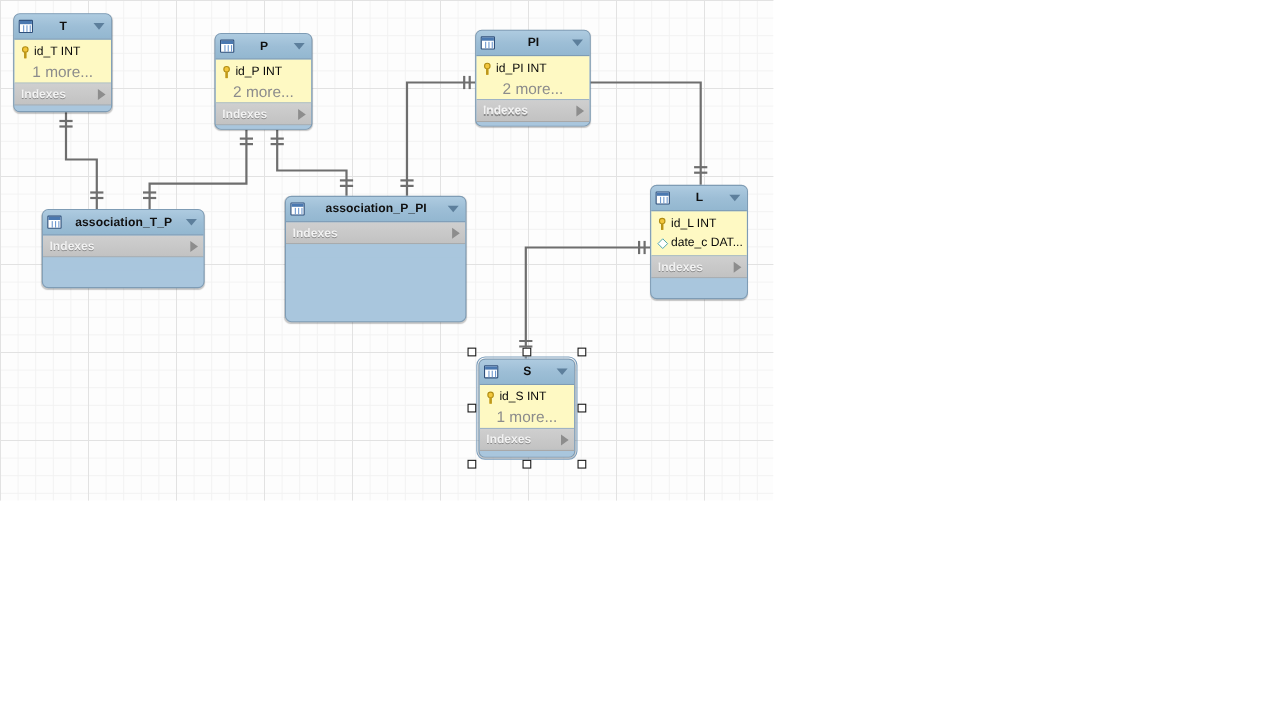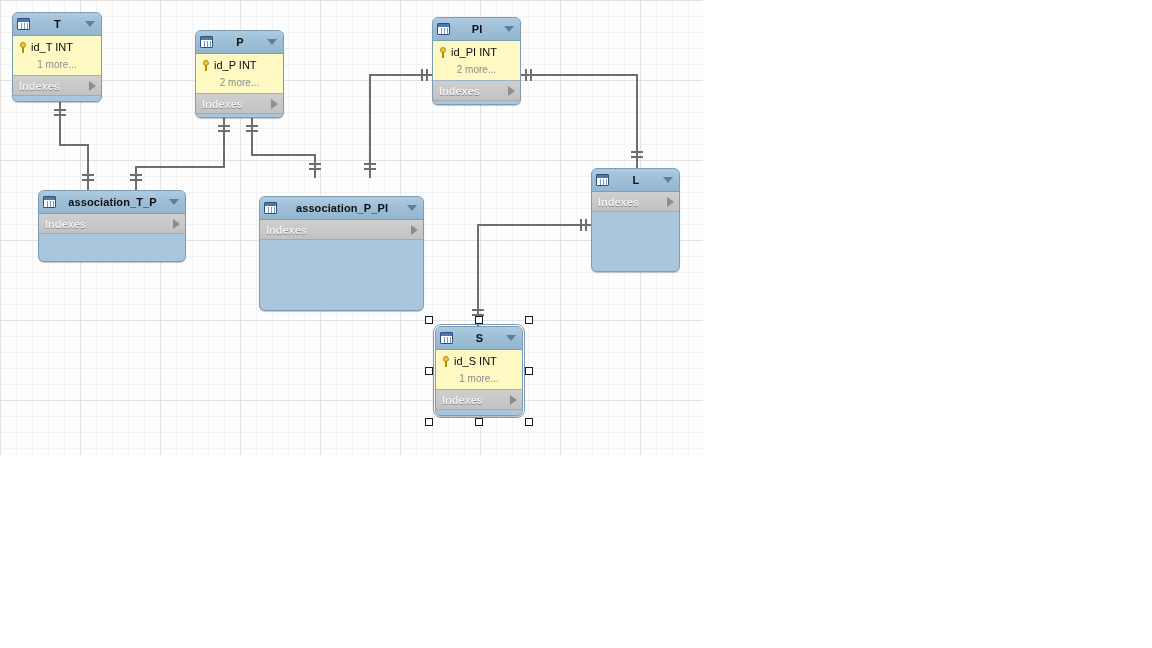--- a/index.html
+++ b/index.html
@@ -125,21 +125,21 @@
     padding-left: 6px;
     font-size: 11px;
     color: #0a0a0a;
     white-space: nowrap;
   }
   .col-more {
     height: 17px;
     display: flex;
     align-items: center;
     justify-content: center;
-    font-size: 10px;
+    font-size: 14px;
     color: #8c8c8c;
     white-space: nowrap;
     text-align: center;
   }
   
   .ic-key {
     position: relative;
     width: 9px; height: 11px;
     flex: 0 0 auto;
     margin-right: 3px;
@@ -320,21 +320,21 @@
             <span>id_P INT</span>
           </div>
           <div class="col-more">2 more...</div>
         </div>
         <div class="idx-row">
           <span class="idx-label">Indexes</span>
           <span class="idx-caret"></span>
         </div>
         <div class="tbl-foot"></div>
       </div>
-      <div class="tbl" style="left: 432px; top: 17px; width: 89px; height: 88px;">
+      <div class="tbl" style="left: 432px; top: 27px; width: 105px; height: 88px;">
         <div class="tbl-head">
           <span class="tbl-icon"></span>
           <span class="tbl-title">PI</span>
           <span class="tbl-caret"></span>
         </div>
         <div class="tbl-body">
           <div class="col-row">
             <span class="ic-key"></span>
             <span>id_PI INT</span>
           </div>
@@ -345,39 +345,49 @@
           <span class="idx-caret"></span>
         </div>
         <div class="tbl-foot"></div>
       </div>
       <div class="tbl" style="left: 591px; top: 168px; width: 89px; height: 104px;">
         <div class="tbl-head">
           <span class="tbl-icon"></span>
           <span class="tbl-title">L</span>
           <span class="tbl-caret"></span>
         </div>
+        <div class="tbl-body">
+          <div class="col-row">
+            <span class="ic-key"></span>
+            <span>id_L INT</span>
+          </div>
+          <div class="col-row">
+            <span class="ic-diamond"></span>
+            <span>date_c DAT...</span>
+          </div>
+        </div>
         <div class="idx-row">
           <span class="idx-label">Indexes</span>
           <span class="idx-caret"></span>
         </div>
         <div class="tbl-foot"></div>
       </div>
       <div class="tbl" style="left: 38px; top: 190px; width: 148px; height: 72px;">
         <div class="tbl-head">
           <span class="tbl-icon"></span>
           <span class="tbl-title">association_T_P</span>
           <span class="tbl-caret"></span>
         </div>
         <div class="idx-row">
           <span class="idx-label">Indexes</span>
           <span class="idx-caret"></span>
         </div>
         <div class="tbl-foot"></div>
       </div>
-      <div class="tbl" style="left: 259px; top: 196px; width: 165px; height: 115px;">
+      <div class="tbl" style="left: 259px; top: 178px; width: 165px; height: 115px;">
         <div class="tbl-head">
           <span class="tbl-icon"></span>
           <span class="tbl-title">association_P_PI</span>
           <span class="tbl-caret"></span>
         </div>
         <div class="idx-row">
           <span class="idx-label">Indexes</span>
           <span class="idx-caret"></span>
         </div>
         <div class="tbl-foot"></div>

